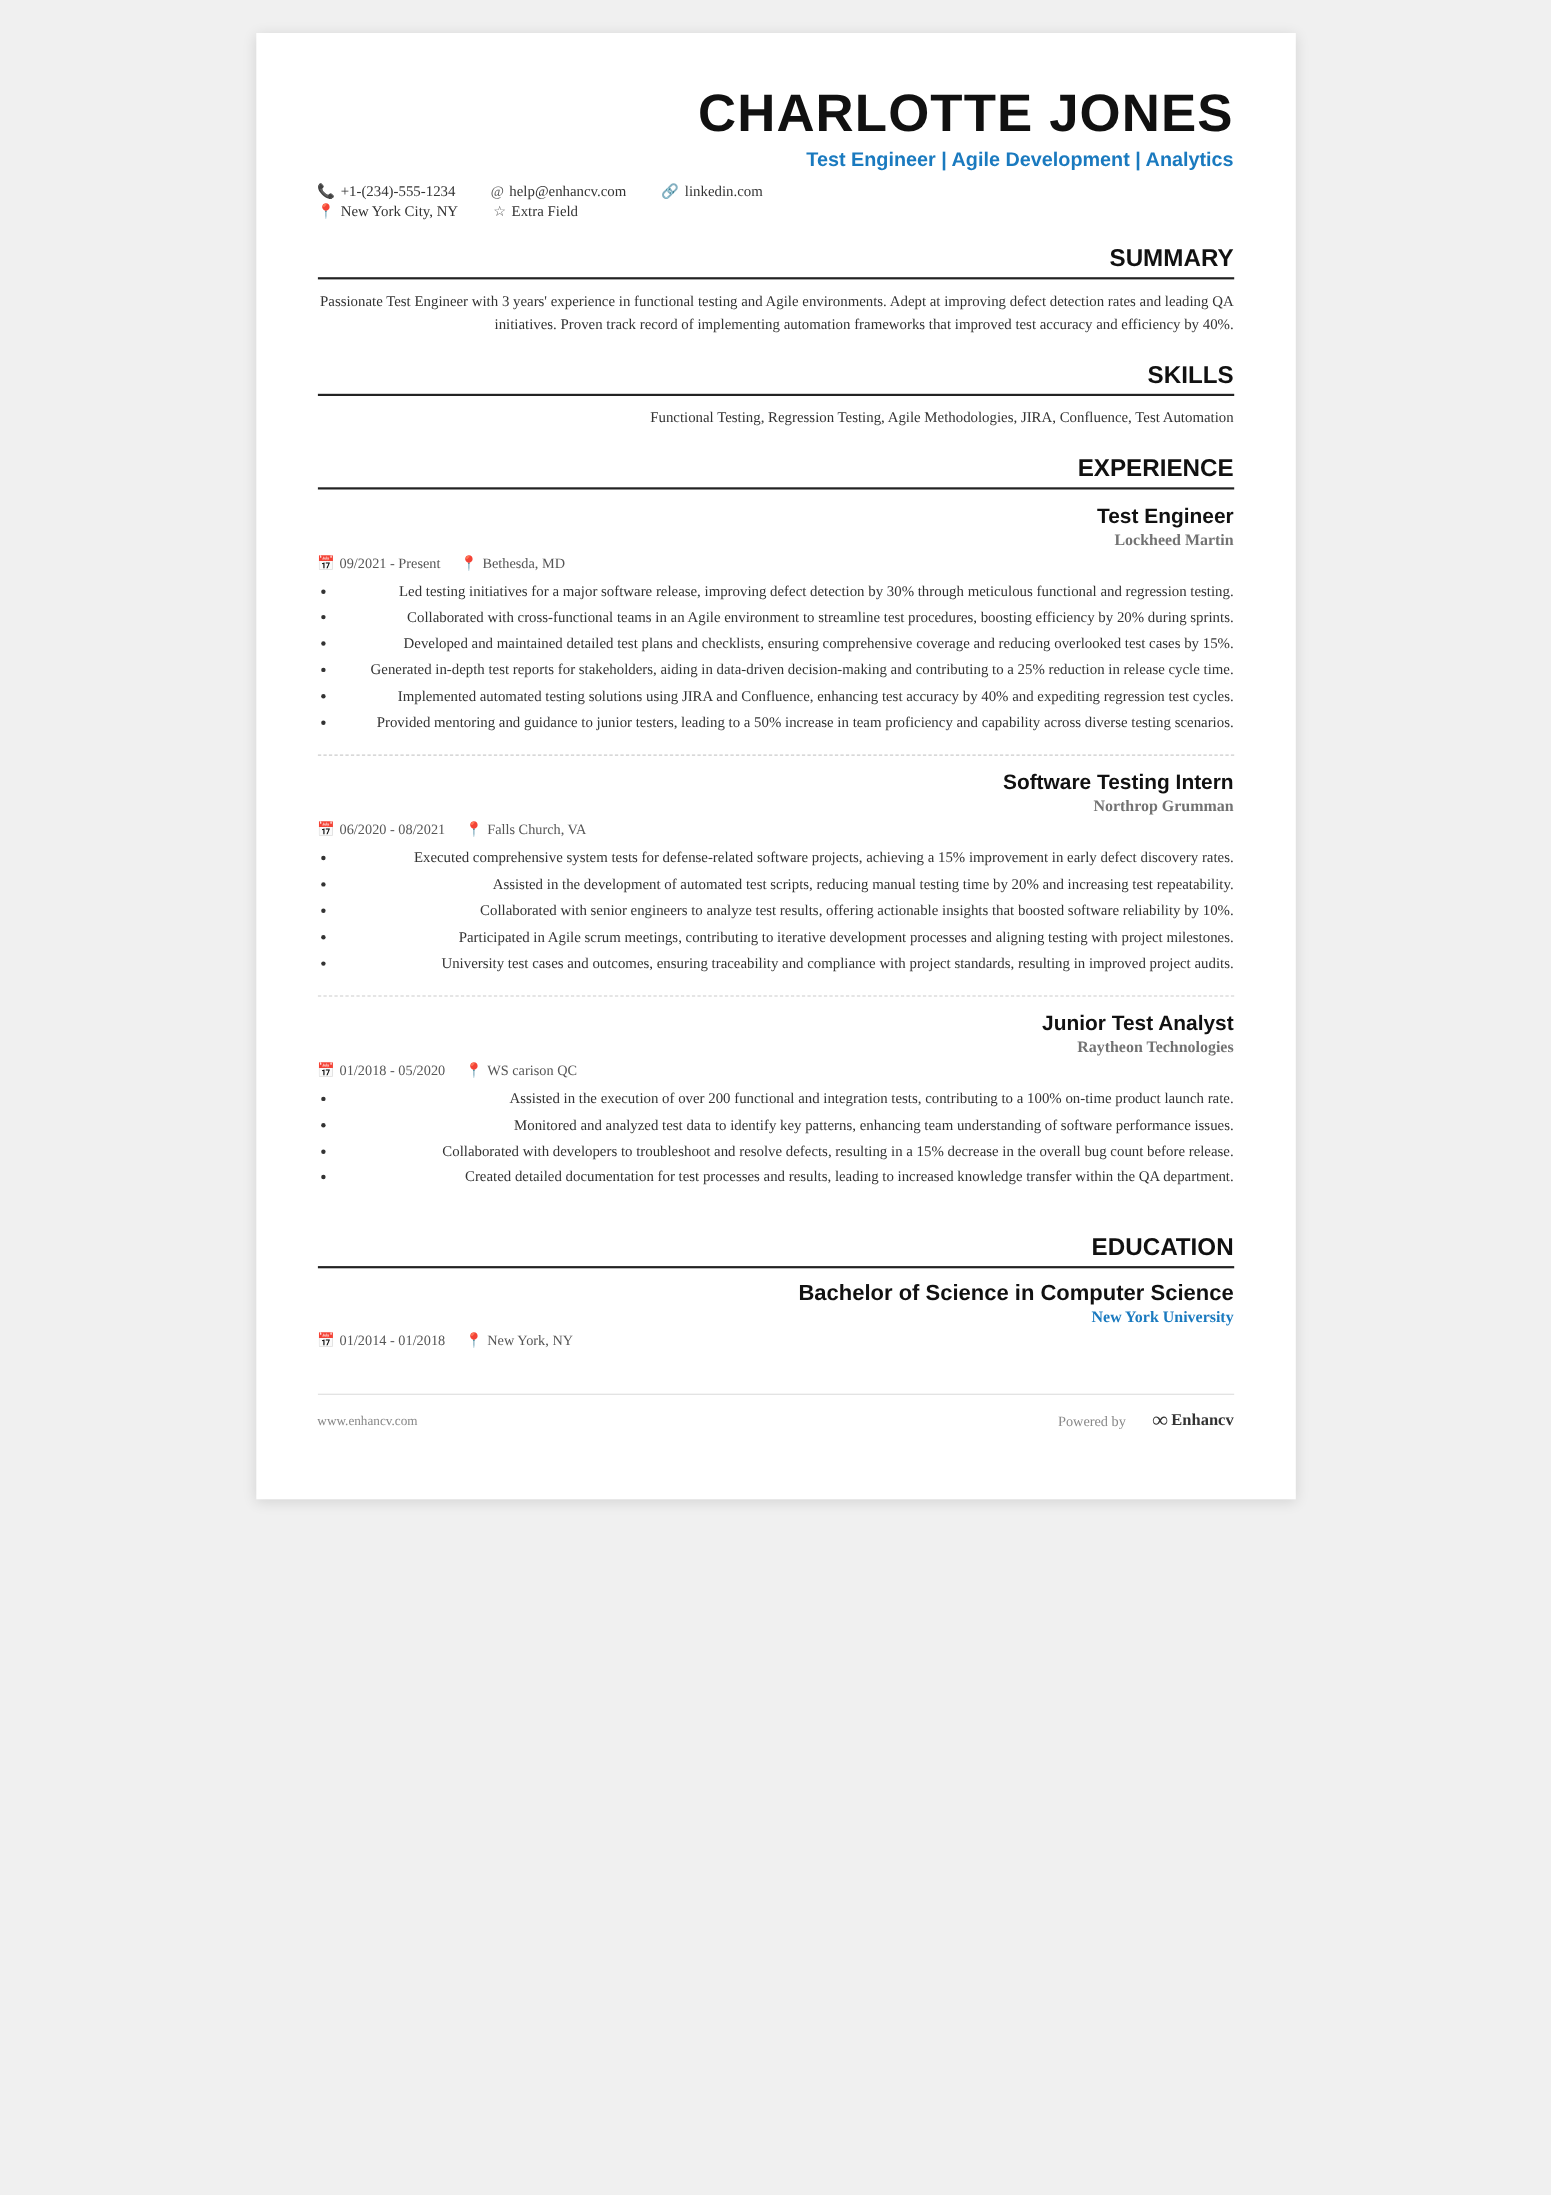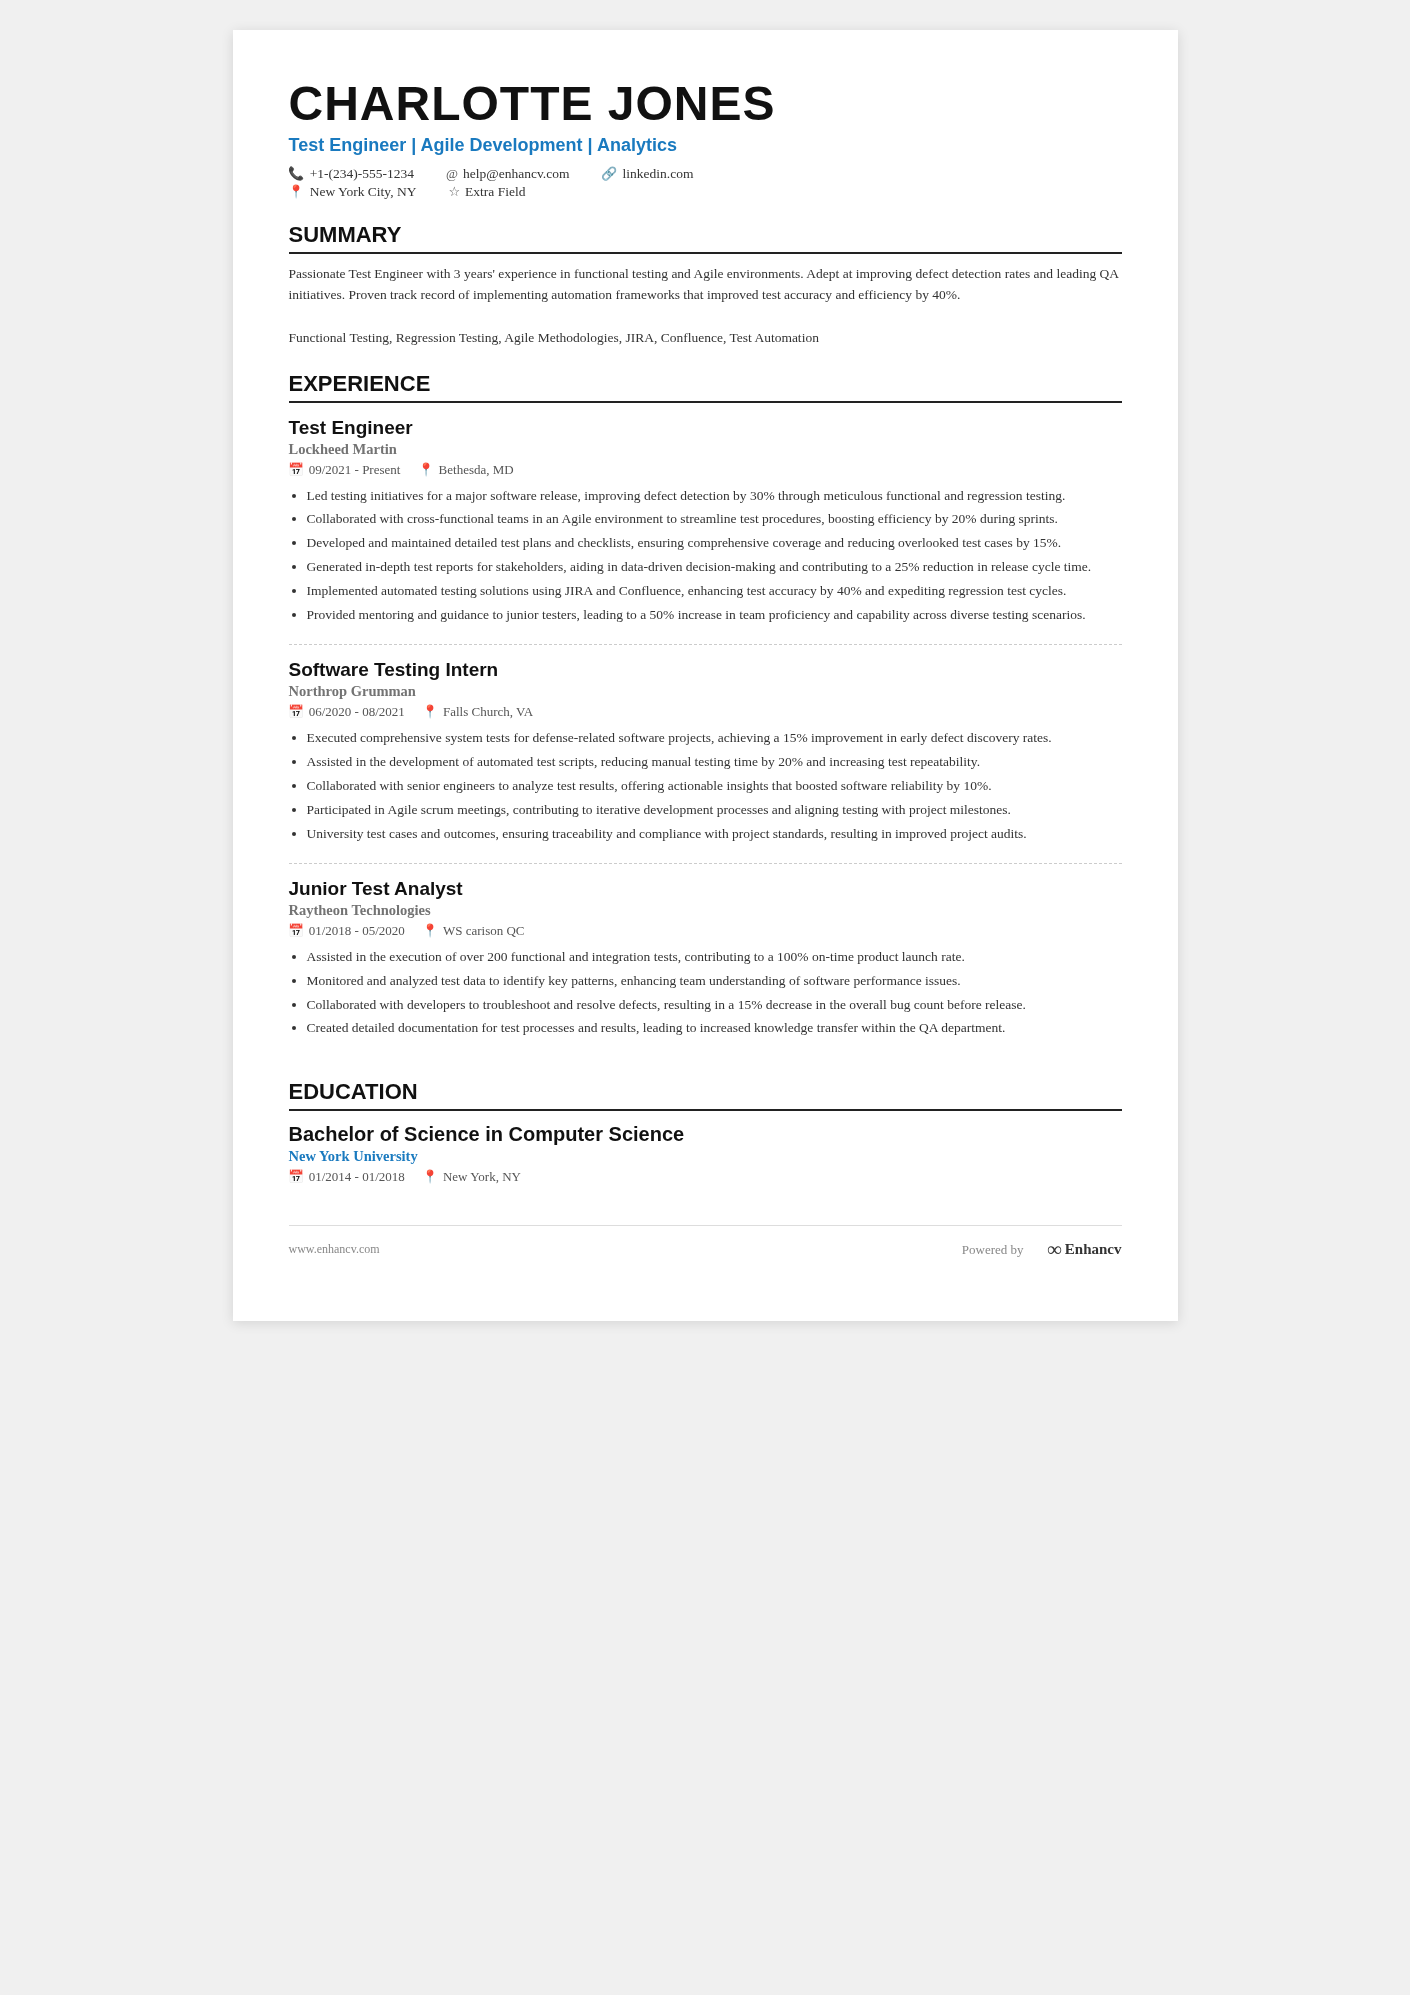--- a/index.html
+++ b/index.html
@@ -8,20 +8,21 @@
       background: #f0f0f0;
       display: flex;
       justify-content: center;
       padding: 30px 20px;
     }
     .resume {
       background: #fff;
       width: 945px;
       padding: 48px 56px 60px 56px;
       box-shadow: 0 2px 12px rgba(0,0,0,0.12);
+      text-align: right;
     }
     .header-name {
       font-family: Arial, Helvetica, sans-serif;
       font-size: 48px;
       font-weight: 900;
       color: #111;
       letter-spacing: 1px;
       line-height: 1.1;
     }
     .header-title {
@@ -198,20 +199,21 @@
       </div>
     </div>
   </div>
 
   <div class="section">
     <div class="section-title">SUMMARY</div>
     <div class="section-text">Passionate Test Engineer with 3 years' experience in functional testing and Agile environments. Adept at improving defect detection rates and leading QA initiatives. Proven track record of implementing automation frameworks that improved test accuracy and efficiency by 40%.</div>
   </div>
 
   <div class="section">
+    <div class="section-title">SKILLS</div>
     <div class="section-text">Functional Testing, Regression Testing, Agile Methodologies, JIRA, Confluence, Test Automation</div>
   </div>
 
   <div class="section">
     <div class="section-title">EXPERIENCE</div>
 
     <div class="exp-block">
       <div class="exp-job-title">Test Engineer</div>
       <div class="exp-company">Lockheed Martin</div>
       <div class="exp-meta">

